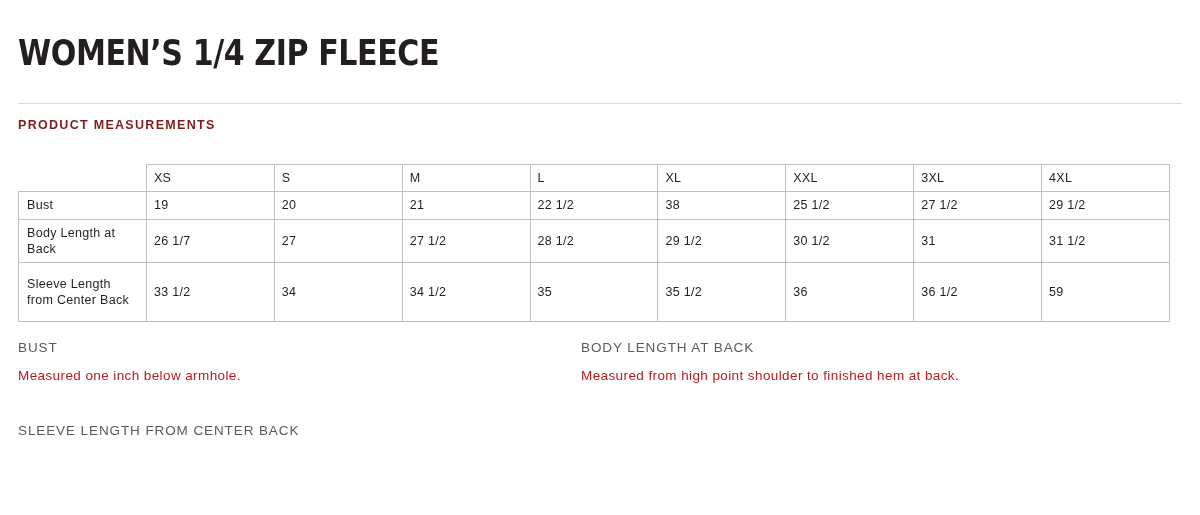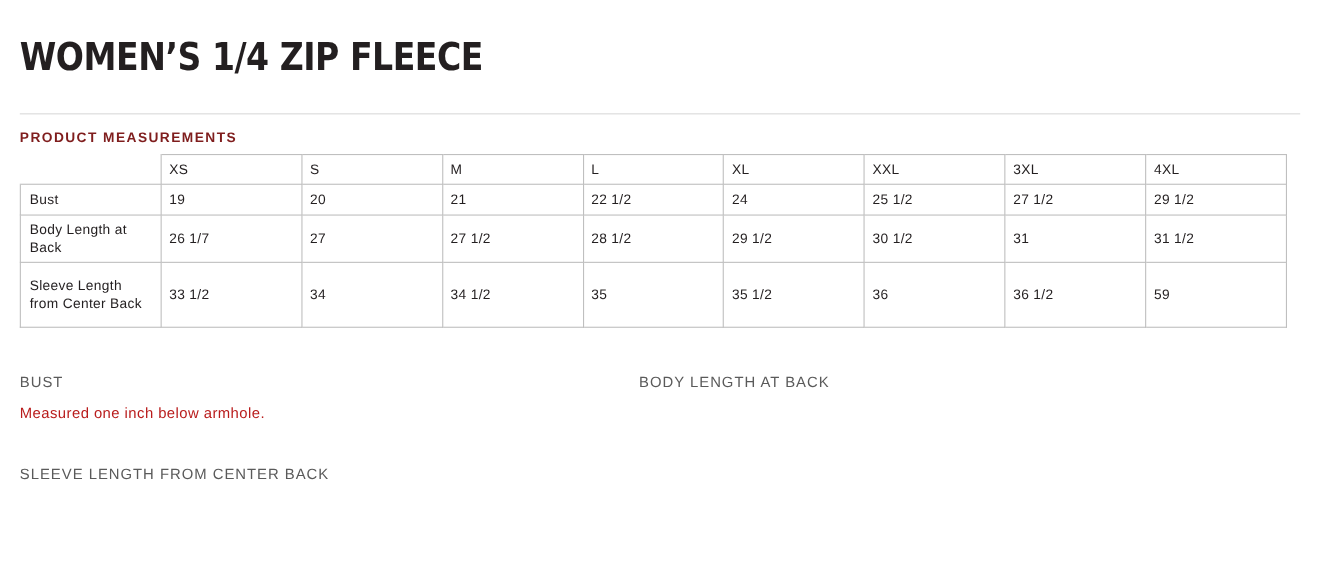--- a/index.html
+++ b/index.html
@@ -48,21 +48,21 @@
     left: 18px;
     top: 118px;
     font-size: 12.5px;
     font-weight: bold;
     letter-spacing: 1.3px;
     color: #7f1d1d;
   }
   table.measure {
     position: absolute;
     left: 18px;
-    top: 140px;
+    top: 164px;
     border-collapse: collapse;
     width: 1152px;
     table-layout: fixed;
   }
   table.measure td, table.measure th {
     border: 1px solid #bfbfbf;
     font-size: 12.5px;
     font-weight: normal;
     text-align: left;
     vertical-align: middle;
@@ -136,21 +136,21 @@
         <th>4XL</th>
       </tr>
     </thead>
     <tbody>
       <tr class="row-bust">
         <td class="rowhead">Bust</td>
         <td>19</td>
         <td>20</td>
         <td>21</td>
         <td>22 1/2</td>
-        <td>24</td>
+        <td>38</td>
         <td>25 1/2</td>
         <td>27 1/2</td>
         <td>29 1/2</td>
       </tr>
       <tr class="row-len">
         <td class="rowhead">Body Length at Back</td>
         <td>26 1/7</td>
         <td>27</td>
         <td>27 1/2</td>
         <td>28 1/2</td>
@@ -173,19 +173,20 @@
     </tbody>
   </table>
 
   <div class="notes">
     <div class="note note-a">
       <div class="note-title">BUST</div>
       <div class="note-body">Measured one inch below armhole.</div>
     </div>
     <div class="note note-b">
       <div class="note-title">BODY LENGTH AT BACK</div>
+      <div class="note-body">Measured from high point shoulder to finished hem at back.</div>
     </div>
     <div class="note note-c">
       <div class="note-title">SLEEVE LENGTH FROM CENTER BACK</div>
     </div>
   </div>
 
 </div>
 
 </body></html>

